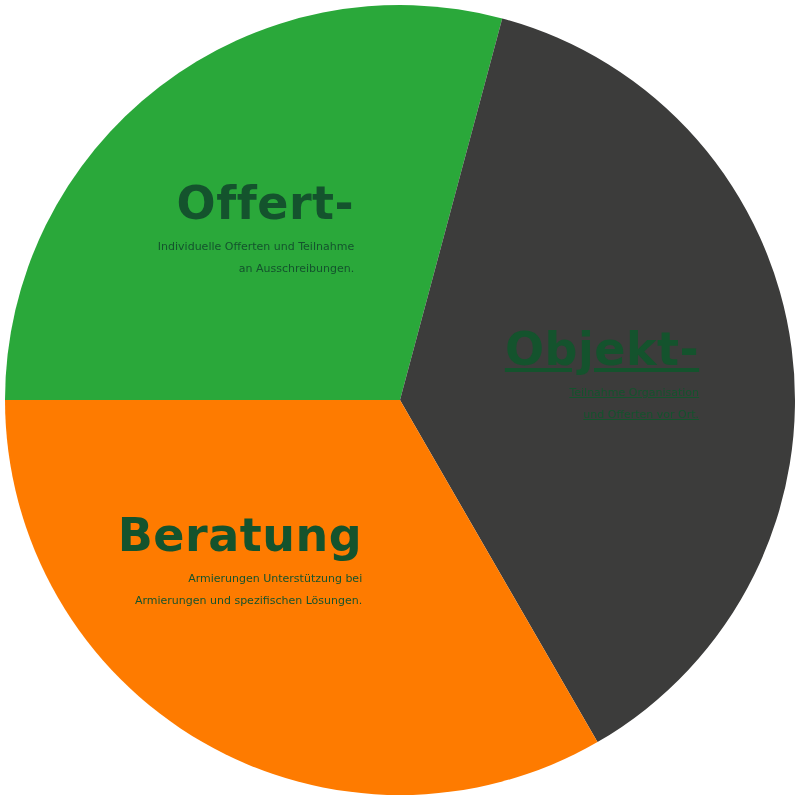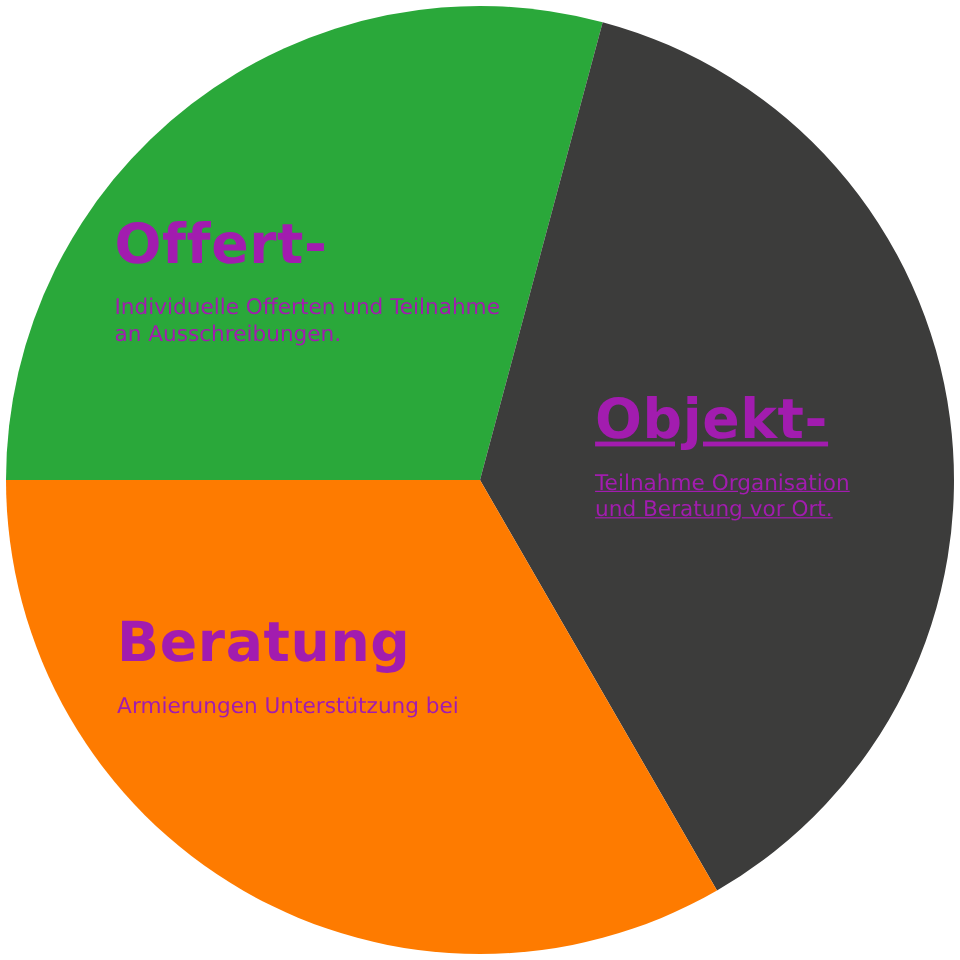--- a/index.html
+++ b/index.html
@@ -1,20 +1,20 @@
 <!DOCTYPE html>
 <html><head>
 <meta charset="utf-8">
 <style>
   html,body{margin:0;padding:0;background:#ffffff;}
   body{width:800px;height:800px;position:relative;overflow:hidden;font-family:"DejaVu Sans","Liberation Sans",sans-serif;}
   svg.pie{position:absolute;left:0;top:0;}
-  .label{position:absolute;text-align:left;color:#a21caf;transform:translateX(-50%);}
+  .label{position:absolute;text-align:right;color:#14532d;transform:translateX(-50%);}
   .title{font-weight:bold;font-size:46px;line-height:58px;letter-spacing:0.5px;}
-  .desc{font-size:18px;line-height:22px;margin-top:14px;white-space:nowrap;}
+  .desc{font-size:11px;line-height:22px;margin-top:4px;white-space:nowrap;}
   .title span{display:block;}
   .desc span{display:block;}
 </style>
 </head>
 <body>
 
 <svg class="pie" width="800" height="800" viewBox="0 0 800 800">
   <path id="seg-0" d="M400,400 L5,400.00000000000006 A395,395 0 0 1 502.23352281549586,18.459298615818057 Z" fill="#2aa83a"></path>
   <path id="seg-1" d="M400,400 L502.2335228154957,18.459298615818 A395,395 0 0 1 597.5,742.0800344948532 Z" fill="#3c3c3b"></path>
   <path id="seg-2" d="M400,400 L597.5,742.0800344948532 A395,395 0 0 1 5,400.00000000000006 Z" fill="#fe7b00"></path>
@@ -29,24 +29,25 @@
     <span>an Ausschreibungen.</span>
   </div>
 </div>
 
 <div class="label" style="left:602px;top:320px;text-decoration:underline;">
   <div class="title">
     <span>Objekt-</span>
   </div>
   <div class="desc">
     <span>Teilnahme Organisation</span>
-    <span>und Beratung vor Ort.</span>
+    <span>und Offerten vor Ort.</span>
   </div>
 </div>
 
 <div class="label" style="left:240px;top:506px;">
   <div class="title">
     <span>Beratung</span>
   </div>
   <div class="desc">
     <span>Armierungen Unterstützung bei</span>
+    <span>Armierungen und spezifischen Lösungen.</span>
   </div>
 </div>
 
 </body></html>

